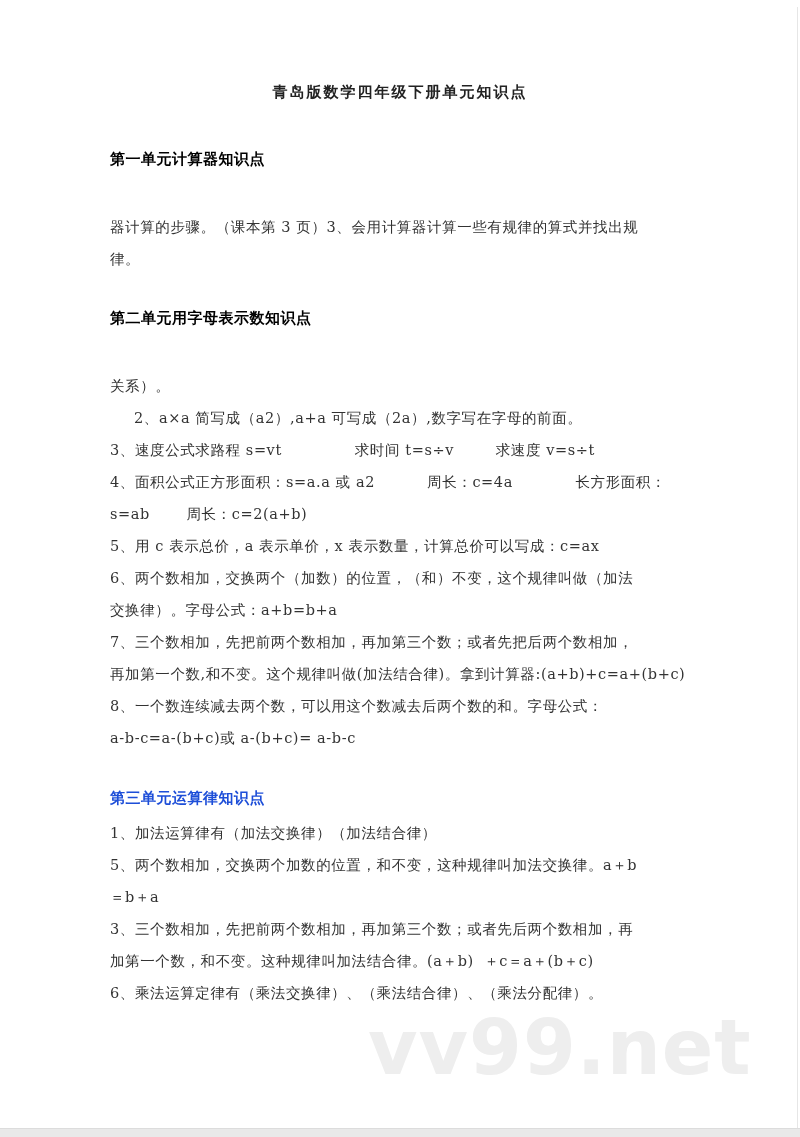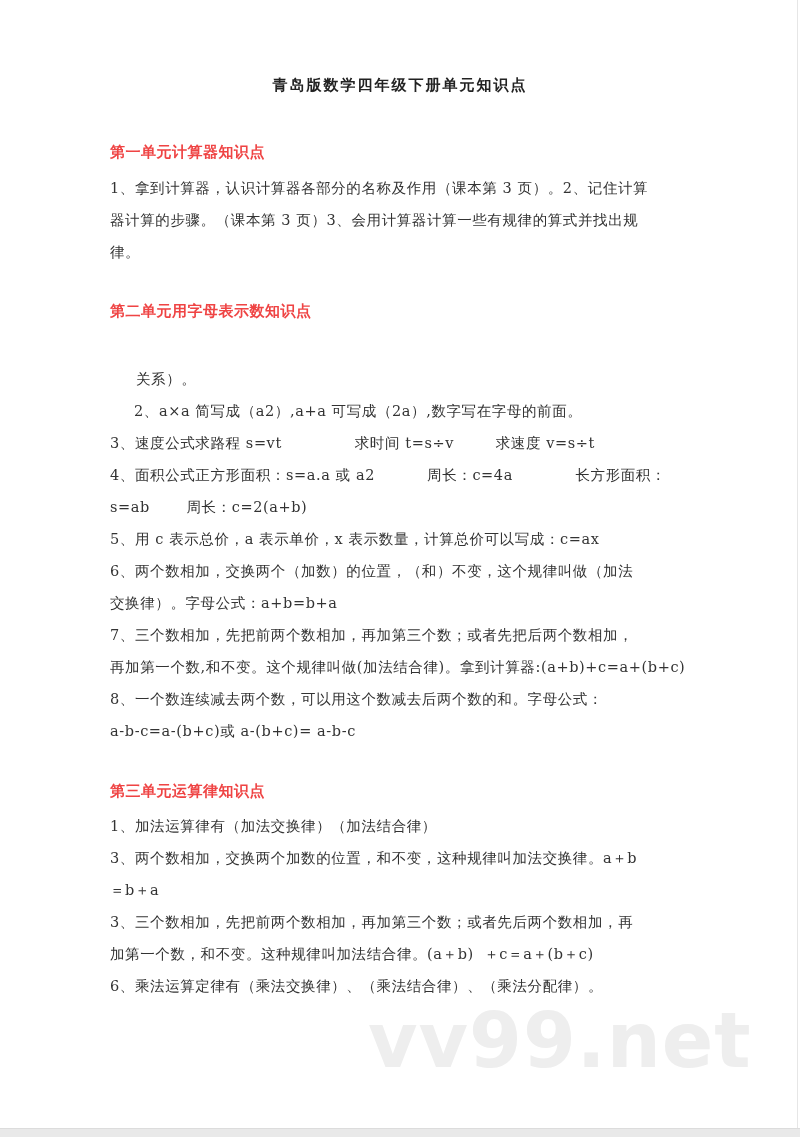--- a/index.html
+++ b/index.html
@@ -11,21 +11,21 @@
       width: 800px;
       height: 1137px;
       position: relative;
       overflow: hidden;
       font-family: "DejaVu Serif", "Liberation Serif", serif;
       color: #333333;
     }
     .page {
       position: absolute;
       left: 0;
-      top: 0;
+      top: 7px;
       width: 797px;
       height: 1128px;
       background: #ffffff;
       border-right: 1px solid #e6e6e6;
     }
     .bottom-strip {
       position: absolute;
       left: 0;
       top: 1128px;
       width: 800px;
@@ -44,25 +44,25 @@
       font-size: 15px;
       letter-spacing: 2px;
       color: #222222;
     }
     .section-heading {
       position: absolute;
       left: 110px;
       font-family: "DejaVu Sans", "Liberation Sans", sans-serif;
       font-weight: bold;
       font-size: 15px;
-      color: #ef4444;
+      color: #000000;
       letter-spacing: 0.5px;
     }
     .section-heading.red {
-      color: #ef4444;
+      color: #1d4ed8;
     }
     .line {
       position: absolute;
       left: 110px;
       font-size: 14.5px;
       line-height: 20px;
       color: #333333;
       white-space: pre;
       letter-spacing: 0.6px;
     }
@@ -78,41 +78,40 @@
     }
   </style>
 </head>
 <body>
 
 <div class="page">
 
   <div class="doc-title">青岛版数学四年级下册单元知识点</div>
 
   <div class="section-heading" style="top:143px;">第一单元计算器知识点</div>
-  <div class="line" style="top:178px;">1、拿到计算器，认识计算器各部分的名称及作用（课本第 3 页）。2、记住计算</div>
   <div class="line" style="top:210px;">器计算的步骤。（课本第 3 页）3、会用计算器计算一些有规律的算式并找出规</div>
   <div class="line" style="top:242px;">律。</div>
 
   <div class="section-heading" style="top:302px;">第二单元用字母表示数知识点</div>
-  <div class="line" style="top:369px;margin-left:26px;">关系）。</div>
+  <div class="line" style="top:369px;">关系）。</div>
   <div class="line" style="top:401px;margin-left:24px;">2、a×a 简写成（a2）,a+a 可写成（2a）,数字写在字母的前面。</div>
   <div class="line" style="top:433px;">3、速度公式求路程 s=vt              求时间 t=s÷v        求速度 v=s÷t</div>
   <div class="line" style="top:465px;">4、面积公式正方形面积：s=a.a 或 a2          周长：c=4a            长方形面积：</div>
   <div class="line" style="top:497px;">s=ab       周长：c=2(a+b)</div>
   <div class="line" style="top:529px;">5、用 c 表示总价，a 表示单价，x 表示数量，计算总价可以写成：c=ax</div>
   <div class="line" style="top:561px;">6、两个数相加，交换两个（加数）的位置，（和）不变，这个规律叫做（加法</div>
   <div class="line" style="top:593px;">交换律）。字母公式：a+b=b+a</div>
   <div class="line" style="top:625px;">7、三个数相加，先把前两个数相加，再加第三个数；或者先把后两个数相加，</div>
   <div class="line" style="top:657px;">再加第一个数,和不变。这个规律叫做(加法结合律)。拿到计算器:(a+b)+c=a+(b+c)</div>
   <div class="line" style="top:689px;">8、一个数连续减去两个数，可以用这个数减去后两个数的和。字母公式：</div>
   <div class="line" style="top:721px;">a-b-c=a-(b+c)或 a-(b+c)= a-b-c</div>
 
   <div class="section-heading red" style="top:782px;">第三单元运算律知识点</div>
   <div class="line" style="top:816px;">1、加法运算律有（加法交换律）（加法结合律）</div>
-  <div class="line" style="top:848px;">3、两个数相加，交换两个加数的位置，和不变，这种规律叫加法交换律。a＋b</div>
+  <div class="line" style="top:848px;">5、两个数相加，交换两个加数的位置，和不变，这种规律叫加法交换律。a＋b</div>
   <div class="line" style="top:880px;">＝b＋a</div>
   <div class="line" style="top:912px;">3、三个数相加，先把前两个数相加，再加第三个数；或者先后两个数相加，再</div>
   <div class="line" style="top:944px;">加第一个数，和不变。这种规律叫加法结合律。(a＋b)  ＋c＝a＋(b＋c)</div>
   <div class="line" style="top:976px;">6、乘法运算定律有（乘法交换律）、（乘法结合律）、（乘法分配律）。</div>
 
   <div class="watermark">vv99.net</div>
 </div>
 
 <div class="bottom-strip"></div>
 

